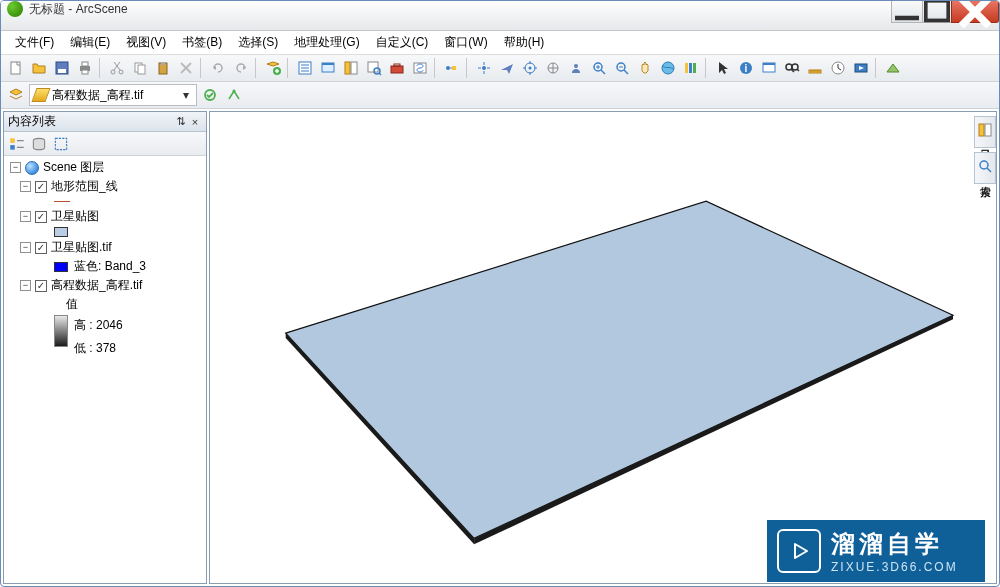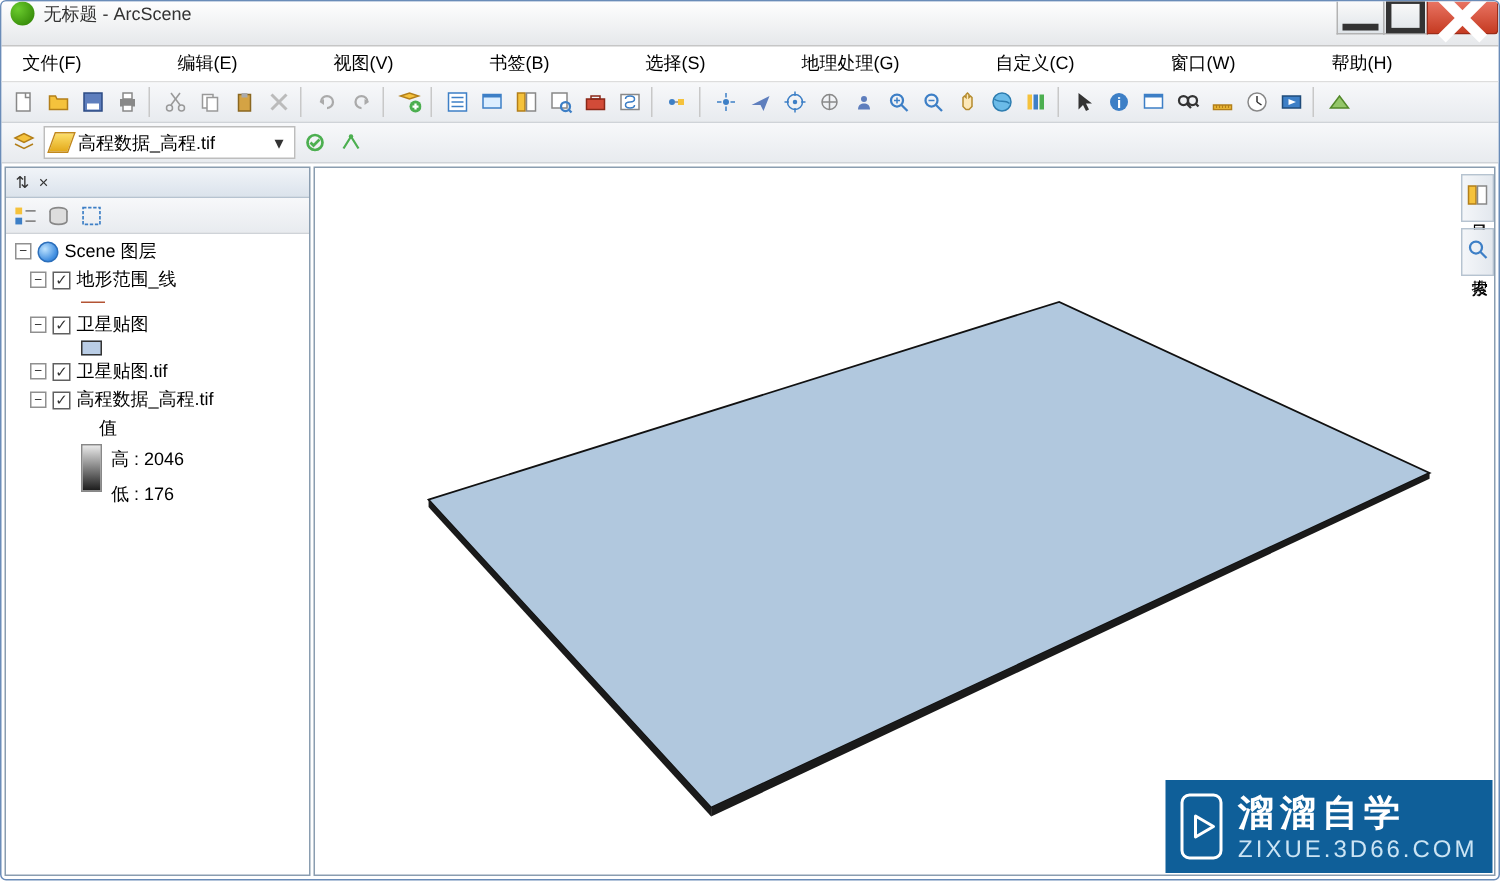--- a/index.html
+++ b/index.html
@@ -58,21 +58,20 @@
   .win-btn svg { display: block; }
 
   
   .menubar {
     height: 24px;
     background: #fff;
     display: flex;
     align-items: center;
     padding: 0 6px;
     border-bottom: 1px solid #dddddd;
-    gap: 48px;
   }
   .menu-item {
     padding: 2px 8px;
     cursor: default;
   }
 
   
   .toolbars {
     background: linear-gradient(#f7f8fa, #e8ebef);
     border-bottom: 1px solid #cfd3d8;
@@ -251,38 +250,38 @@
     gap: 4px;
   }
   .dock-ico {
     width: 14px; height: 14px;
     display: inline-block;
   }
 
   
   .badge {
     position: absolute;
-    right: 4px; bottom: 4px;
+    right: 14px; bottom: 4px;
     width: 218px; height: 62px;
     background: #0f5f99;
     color: #fff;
     display: flex; align-items: center;
     padding: 4px 10px;
     gap: 10px;
   }
   .badge-logo {
     width: 44px; height: 44px;
     border: 2px solid #fff;
     border-radius: 6px;
     display: flex; align-items: center; justify-content: center;
   }
   .badge-logo svg { width: 24px; height: 24px; }
   .badge-text { display: flex; flex-direction: column; }
   .badge-title { font-size: 24px; font-weight: bold; letter-spacing: 4px; }
-  .badge-url { font-size: 16px; letter-spacing: 2px; color: #cbe4f4; }
+  .badge-url { font-size: 12px; letter-spacing: 2px; color: #cbe4f4; }
 </style>
 </head>
 <body>
 
 <div class="titlebar">
   <span class="logo"></span>
   <span class="title-text">无标题 - ArcScene</span>
   <div class="win-btns">
     <div class="win-btn">
       <svg viewBox="0 0 10 10">
@@ -588,20 +587,21 @@
         <path d="M3 12l5-8 5 8" fill="none" stroke="#4caf50" stroke-width="1.5"></path>
         <circle cx="8" cy="4" r="1.5" fill="#4caf50"></circle>
       </svg>
     </span>
 </div>
 
 <div class="main">
 
   <div class="toc">
     <div class="toc-header">
+      <span class="toc-title">内容列表</span>
       <span class="toc-pin">⇅</span>
       <span class="toc-close">×</span>
     </div>
     <div class="toc-toolbar">
       <span class="tb-ico">
           <svg viewBox="0 0 16 16">
             <rect x="2" y="3" width="4" height="4" fill="#f5c23c"></rect>
             <rect x="2" y="9" width="4" height="4" fill="#3d7fc6"></rect>
             <line x1="8" y1="5" x2="14" y2="5" stroke="#888"></line>
             <line x1="8" y1="11" x2="14" y2="11" stroke="#888"></line>
@@ -647,37 +647,42 @@
         <span class="tree-indent" style="width:44px"></span>
         <span class="swatch fill"></span>
       </div>
 
       <div class="tree-row">
         <span class="tree-indent" style="width:10px"></span>
         <span class="tree-toggle">−</span>
         <span class="tree-chk">✓</span>
         <span>卫星贴图.tif</span>
       </div>
+      <div class="tree-row">
+        <span class="tree-indent" style="width:44px"></span>
+        <span class="swatch blue"></span>
+        <span>蓝色:   Band_3</span>
+      </div>
 
       <div class="tree-row">
         <span class="tree-indent" style="width:10px"></span>
         <span class="tree-toggle">−</span>
         <span class="tree-chk">✓</span>
         <span>高程数据_高程.tif</span>
       </div>
       <div class="tree-row">
         <span class="tree-indent" style="width:56px"></span>
         <span>值</span>
       </div>
       <div class="tree-row" style="align-items:flex-start">
         <span class="tree-indent" style="width:44px"></span>
         <span class="ramp"></span>
         <span style="display:inline-flex; flex-direction:column; height:42px; justify-content:space-between; padding-top:2px">
           <span>高 : 2046</span>
-          <span>低 : 176</span>
+          <span>低 : 378</span>
         </span>
       </div>
     </div>
   </div>
 
   <div class="viewport">
     <svg width="100%" height="100%" viewBox="0 0 760 475">
       <polygon points="60,223 484,90 733,205 250,430" fill="#b1c8de" stroke="#111" stroke-width="1.2"></polygon>
       <polygon points="60,223 250,430 250,436 60,228" fill="#1a1a1a"></polygon>
       <polygon points="250,430 733,205 733,209 250,436" fill="#1a1a1a"></polygon>

